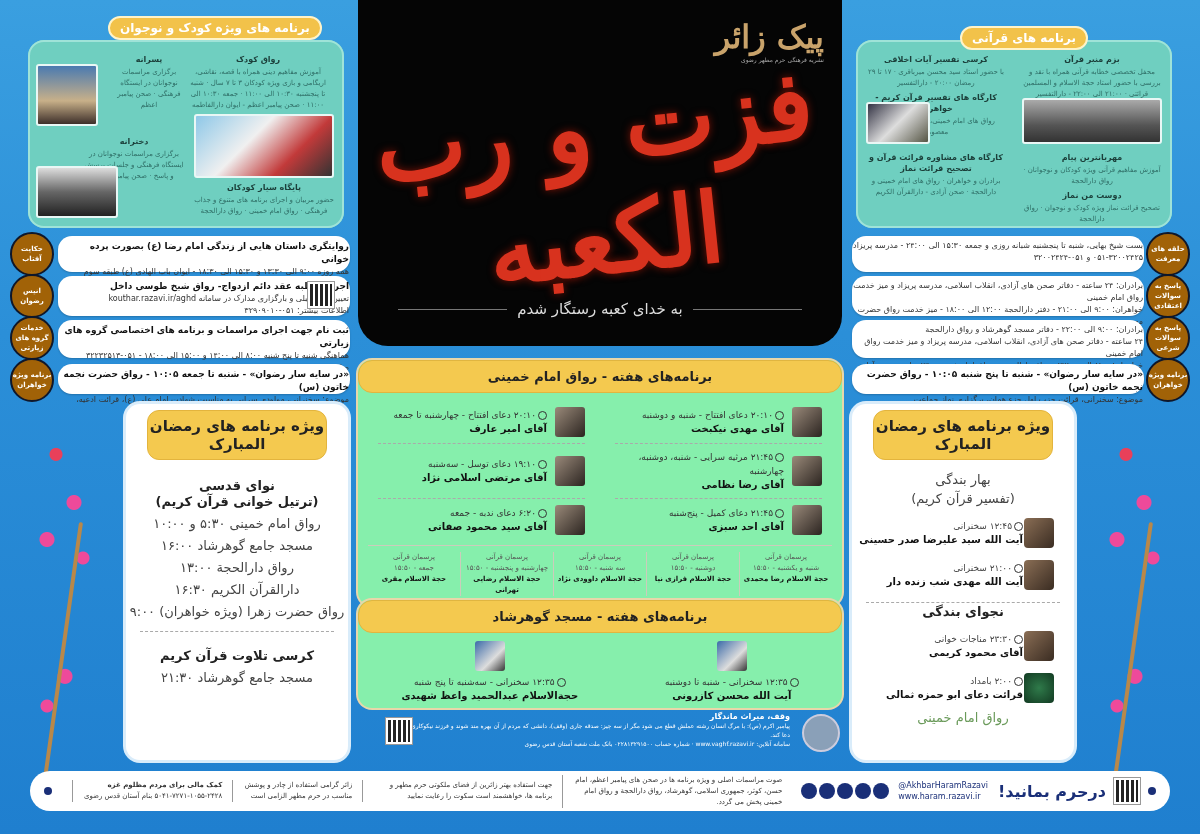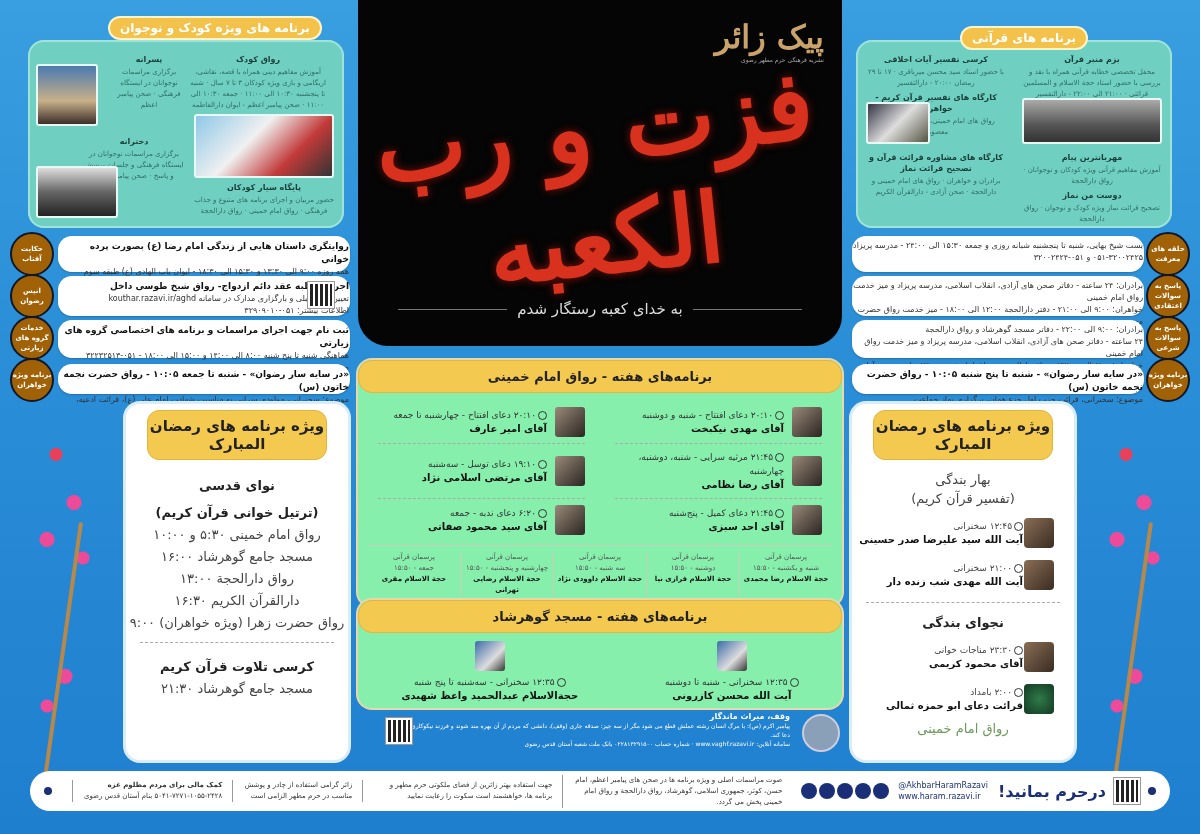--- a/index.html
+++ b/index.html
@@ -21,21 +21,21 @@
 .logo small{display:block;font-size:6px;color:#aaa;font-weight:normal;font-family:"DejaVu Sans",sans-serif}
 
 .row{position:absolute;background:#fff;border-radius:14px;height:36px;box-shadow:0 1px 2px rgba(0,0,0,.2);font-size:8px;line-height:12px;padding:4px 1px;color:#333}
 .row b{font-size:9px;color:#111}
 .tag{position:absolute;width:44px;height:44px;border-radius:50%;background:#a16207;color:#fff;font-size:7px;font-weight:bold;display:flex;align-items:center;justify-content:center;text-align:center;line-height:10px;border:2px solid #0f172a}
 .qr{position:absolute;width:26px;height:26px;background:repeating-linear-gradient(90deg,#222 0 3px,#fff 3px 5px),#222;border:2px solid #fff;outline:1px solid #999}
 
 .ram{position:absolute;background:#fff;border-radius:14px;box-shadow:0 0 0 3px #d9ecfa}
 .ramh{margin:6px 21px 0;background:#f4c94f;border-radius:12px;text-align:center;font-weight:bold;font-size:15px;padding:6px 0;color:#222;border:1px solid #e3b43d}
 .rl{text-align:center;font-size:13px;color:#444;margin-top:7px}
-.rlb{text-align:center;font-size:13px;font-weight:bold;color:#222;margin-top:12px}
+.rlb{text-align:center;font-size:13px;font-weight:bold;color:#222;margin-top:1px}
 .dash{border-top:1px dashed #aaa;margin:12px 14px 0}
 .pers{display:flex;align-items:center;justify-content:flex-start;gap:1px;margin:12px 0 0 0;padding-right:20px}
 .ava{width:30px;height:30px;border-radius:4px;background:linear-gradient(135deg,#8a6e55,#3a2c22);flex:none}
 .ava.green{background:radial-gradient(circle,#2f7a4a,#123a22);}
 .pt{font-size:9px;color:#444;line-height:13px}
 .pt b{display:block;font-size:10px;color:#111}
 .clock{display:inline-block;width:9px;height:9px;border:1.5px solid #333;border-radius:50%;vertical-align:middle;margin-left:2px}
 
 .cbox{position:absolute;left:358px;width:484px;background:#86efac;border-radius:14px;box-shadow:0 0 0 2px #e8d7aa}
 .ybar{background:#f4c94f;border-radius:14px;text-align:center;font-weight:bold;font-size:13px;padding:8px 0;border:1px solid #e0b540;color:#222}

